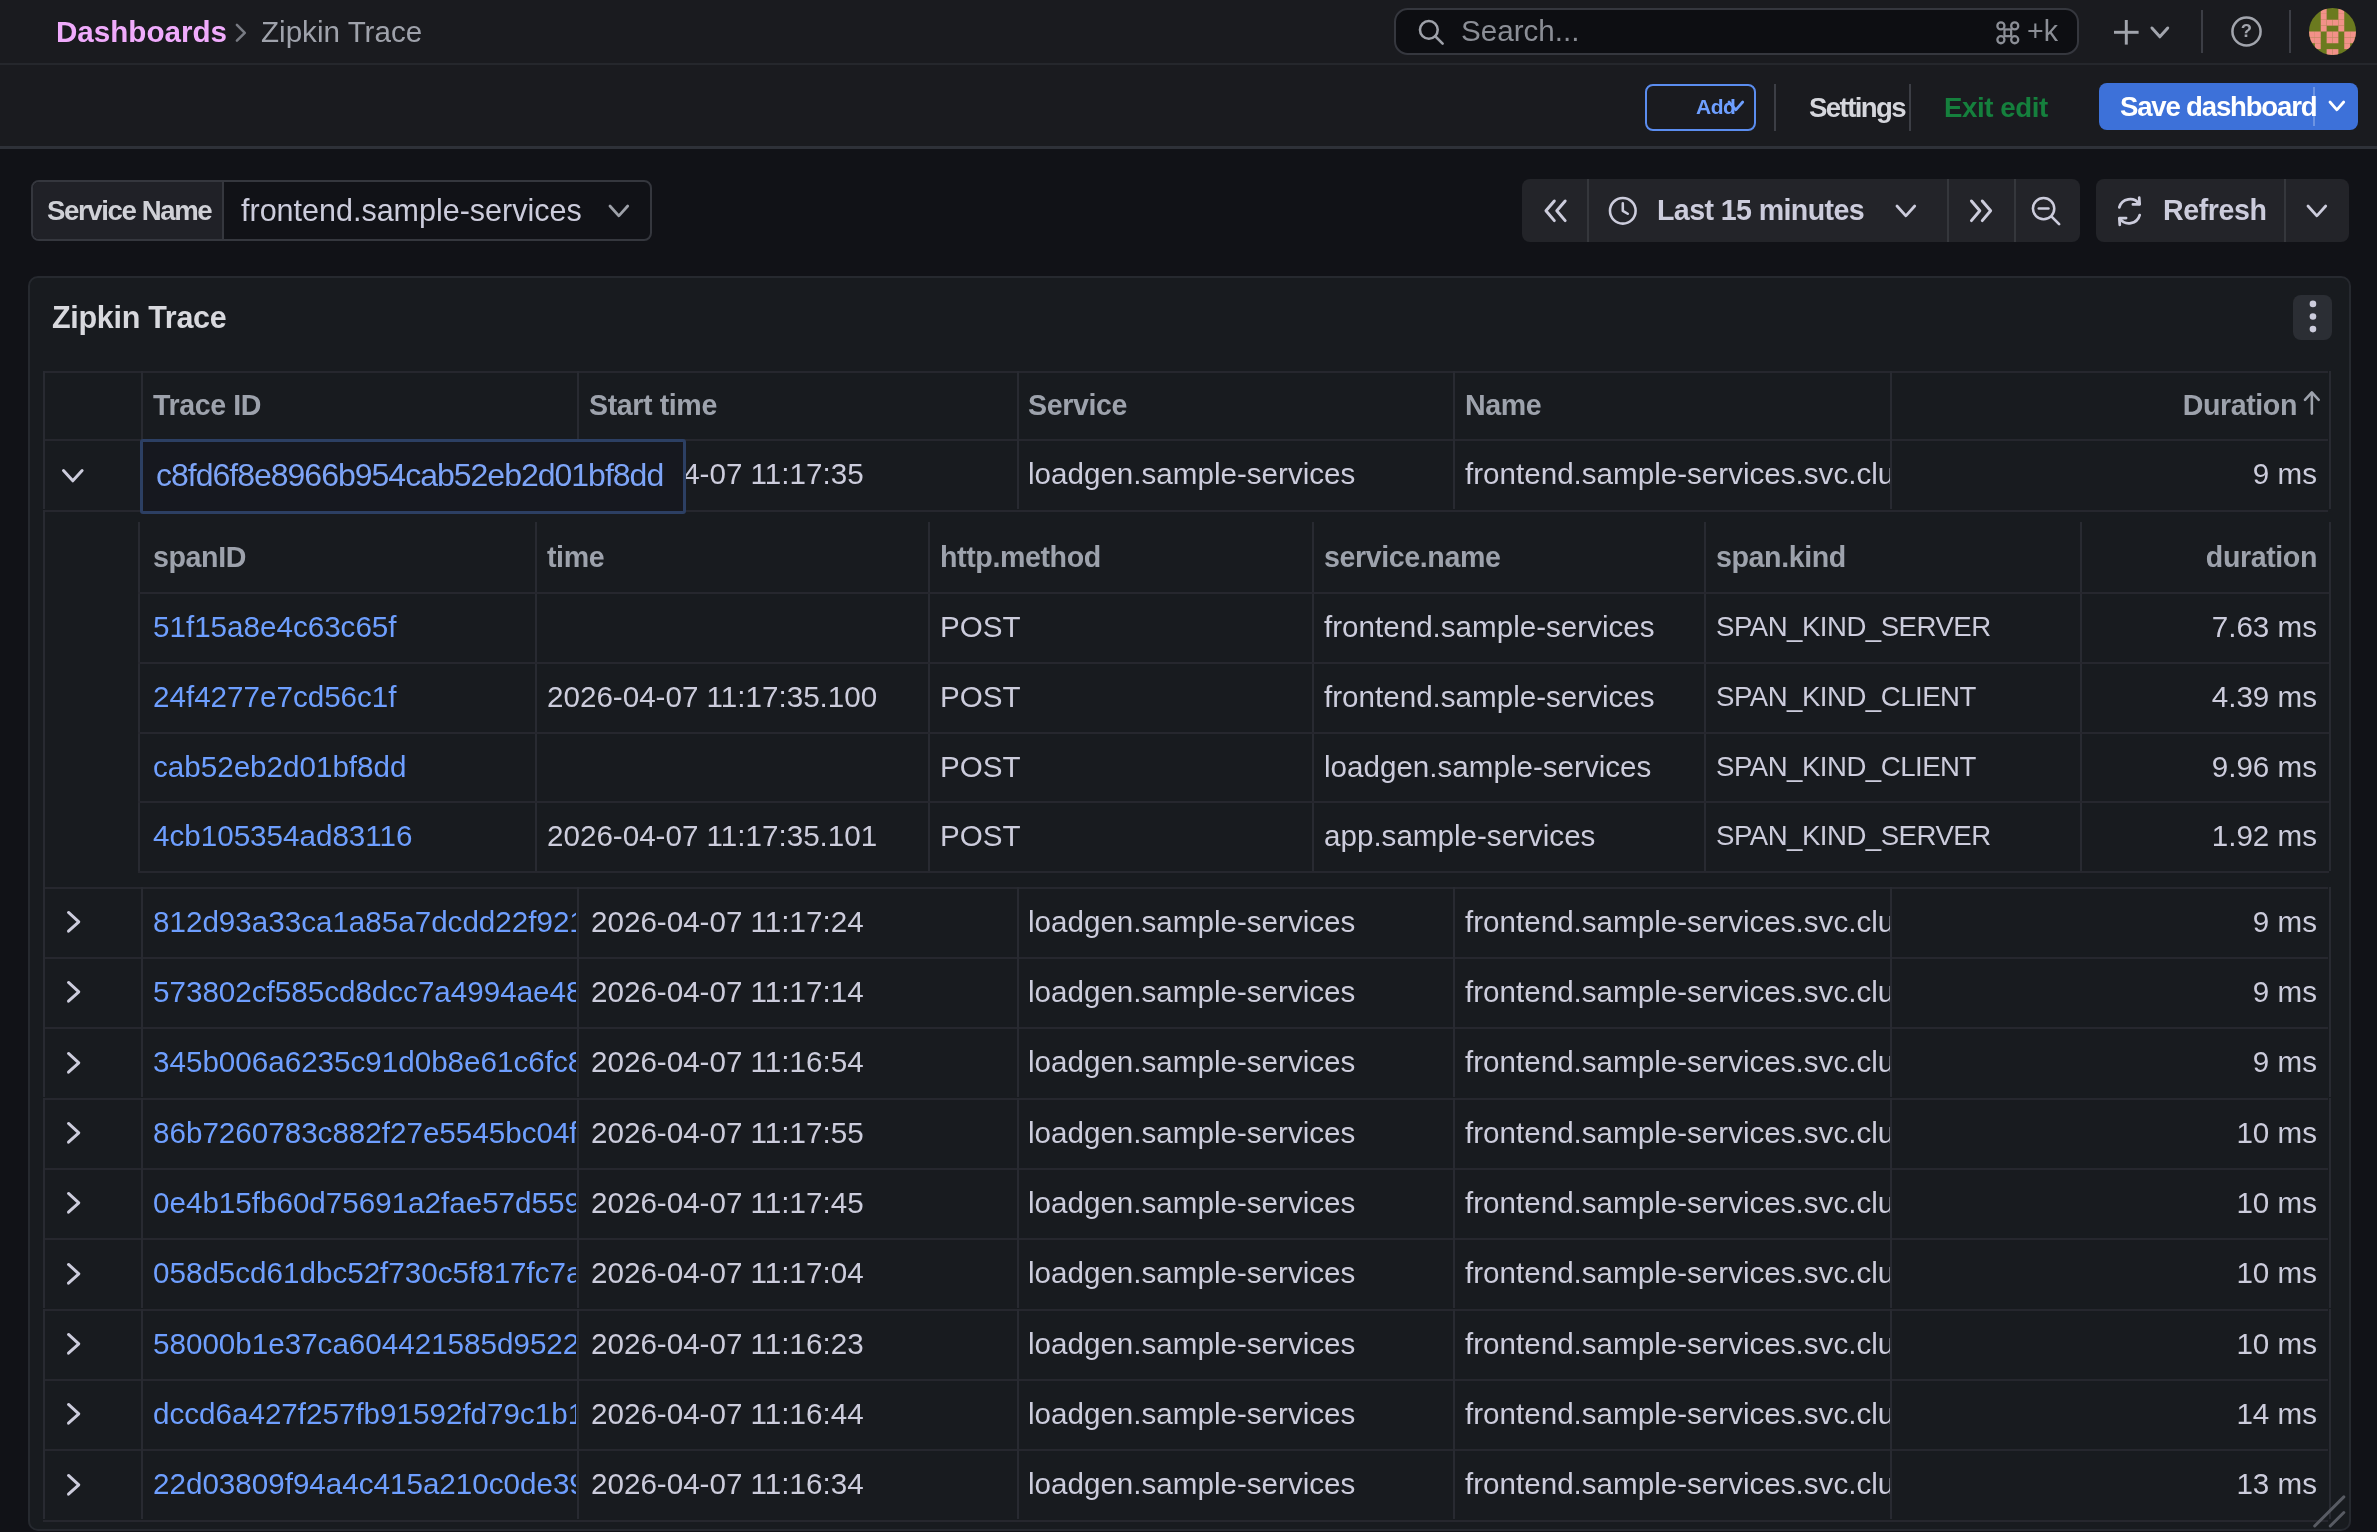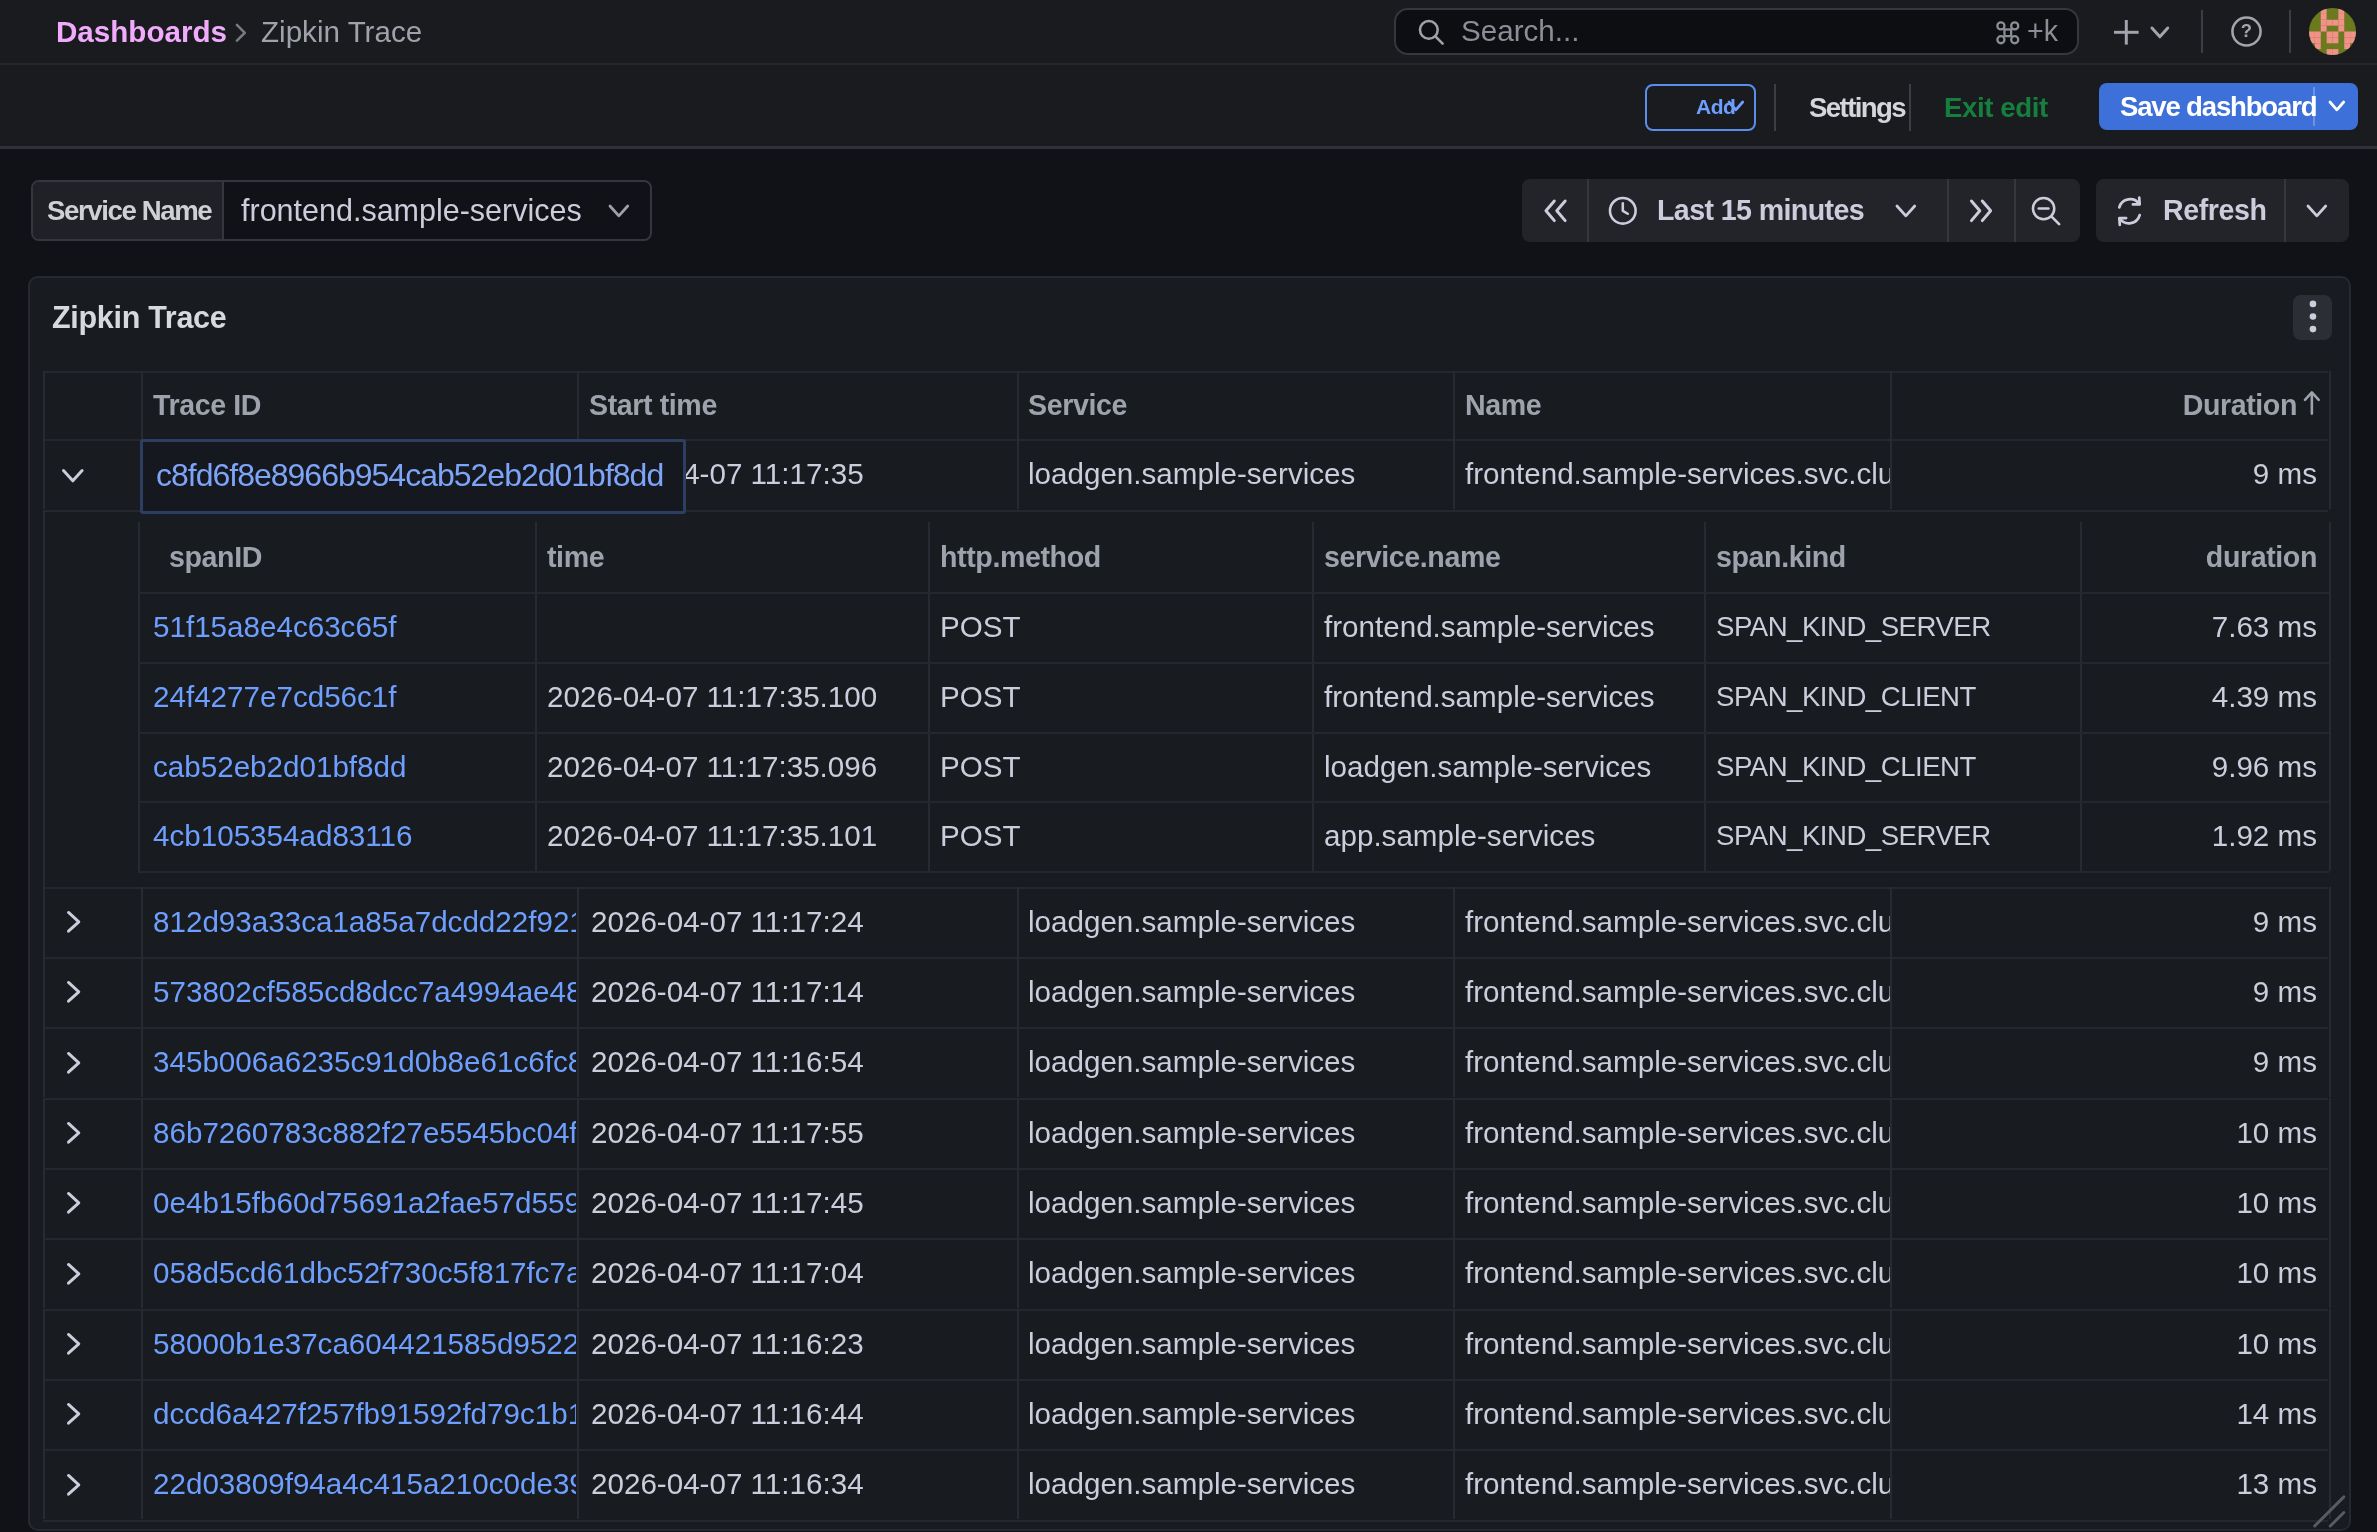--- a/index.html
+++ b/index.html
@@ -205,39 +205,38 @@
 <div class="abs" style="left:928px;top:522px;width:2px;height:349px;background:#282A31;"></div>
 <div class="abs" style="left:1312px;top:522px;width:2px;height:349px;background:#282A31;"></div>
 <div class="abs" style="left:1704px;top:522px;width:2px;height:349px;background:#282A31;"></div>
 <div class="abs" style="left:2080px;top:522px;width:2px;height:349px;background:#282A31;"></div>
 <div class="abs" style="left:2329px;top:522px;width:2px;height:349px;background:#282A31;"></div>
 <div class="abs" style="left:138px;top:592px;width:2191px;height:2px;background:#26272E;"></div>
 <div class="abs" style="left:138px;top:662px;width:2191px;height:2px;background:#26272E;"></div>
 <div class="abs" style="left:138px;top:732px;width:2191px;height:2px;background:#26272E;"></div>
 <div class="abs" style="left:138px;top:801px;width:2191px;height:2px;background:#26272E;"></div>
 <div class="abs" style="left:138px;top:871px;width:2191px;height:2px;background:#26272E;"></div>
-<div class="txt hdr" style="left:153px;top:522px;line-height:70px;margin-left:16px;">spanID</div>
+<div class="txt hdr" style="left:153px;top:522px;line-height:70px;">spanID</div>
 <div class="txt hdr" style="left:547px;top:522px;line-height:70px;">time</div>
 <div class="txt hdr" style="left:940px;top:522px;line-height:70px;">http.method</div>
 <div class="txt hdr" style="left:1324px;top:522px;line-height:70px;">service.name</div>
 <div class="txt hdr" style="left:1716px;top:522px;line-height:70px;">span.kind</div>
 <div class="txt hdr" style="right:61px;top:522px;line-height:70px;">duration</div>
 <div class="txt cell link" style="left:153px;top:592px;line-height:70px;">51f15a8e4c63c65f</div>
 <div class="txt cell" style="left:940px;top:592px;line-height:70px;">POST</div>
 <div class="txt cell" style="left:1324px;top:592px;line-height:70px;">frontend.sample-services</div>
 <div class="txt cell" style="left:1716px;top:592px;line-height:70px;font-size:27.6px;letter-spacing:-0.5px;">SPAN_KIND_SERVER</div>
 <div class="txt cell" style="right:61px;top:592px;line-height:70px;">7.63 ms</div>
 <div class="txt cell link" style="left:153px;top:662px;line-height:70px;">24f4277e7cd56c1f</div>
 <div class="txt cell" style="left:547px;top:662px;line-height:70px;">2026-04-07 11:17:35.100</div>
 <div class="txt cell" style="left:940px;top:662px;line-height:70px;">POST</div>
 <div class="txt cell" style="left:1324px;top:662px;line-height:70px;">frontend.sample-services</div>
 <div class="txt cell" style="left:1716px;top:662px;line-height:70px;font-size:27.6px;letter-spacing:-0.5px;">SPAN_KIND_CLIENT</div>
 <div class="txt cell" style="right:61px;top:662px;line-height:70px;">4.39 ms</div>
 <div class="txt cell link" style="left:153px;top:732px;line-height:70px;">cab52eb2d01bf8dd</div>
-<div class="txt cell" style="left:547px;top:732px;line-height:70px;">2026-04-07 11:17:35.096</div>
 <div class="txt cell" style="left:940px;top:732px;line-height:70px;">POST</div>
 <div class="txt cell" style="left:1324px;top:732px;line-height:70px;">loadgen.sample-services</div>
 <div class="txt cell" style="left:1716px;top:732px;line-height:70px;font-size:27.6px;letter-spacing:-0.5px;">SPAN_KIND_CLIENT</div>
 <div class="txt cell" style="right:61px;top:732px;line-height:70px;">9.96 ms</div>
 <div class="txt cell link" style="left:153px;top:801px;line-height:70px;">4cb105354ad83116</div>
 <div class="txt cell" style="left:547px;top:801px;line-height:70px;">2026-04-07 11:17:35.101</div>
 <div class="txt cell" style="left:940px;top:801px;line-height:70px;">POST</div>
 <div class="txt cell" style="left:1324px;top:801px;line-height:70px;">app.sample-services</div>
 <div class="txt cell" style="left:1716px;top:801px;line-height:70px;font-size:27.6px;letter-spacing:-0.5px;">SPAN_KIND_SERVER</div>
 <div class="txt cell" style="right:61px;top:801px;line-height:70px;">1.92 ms</div>

